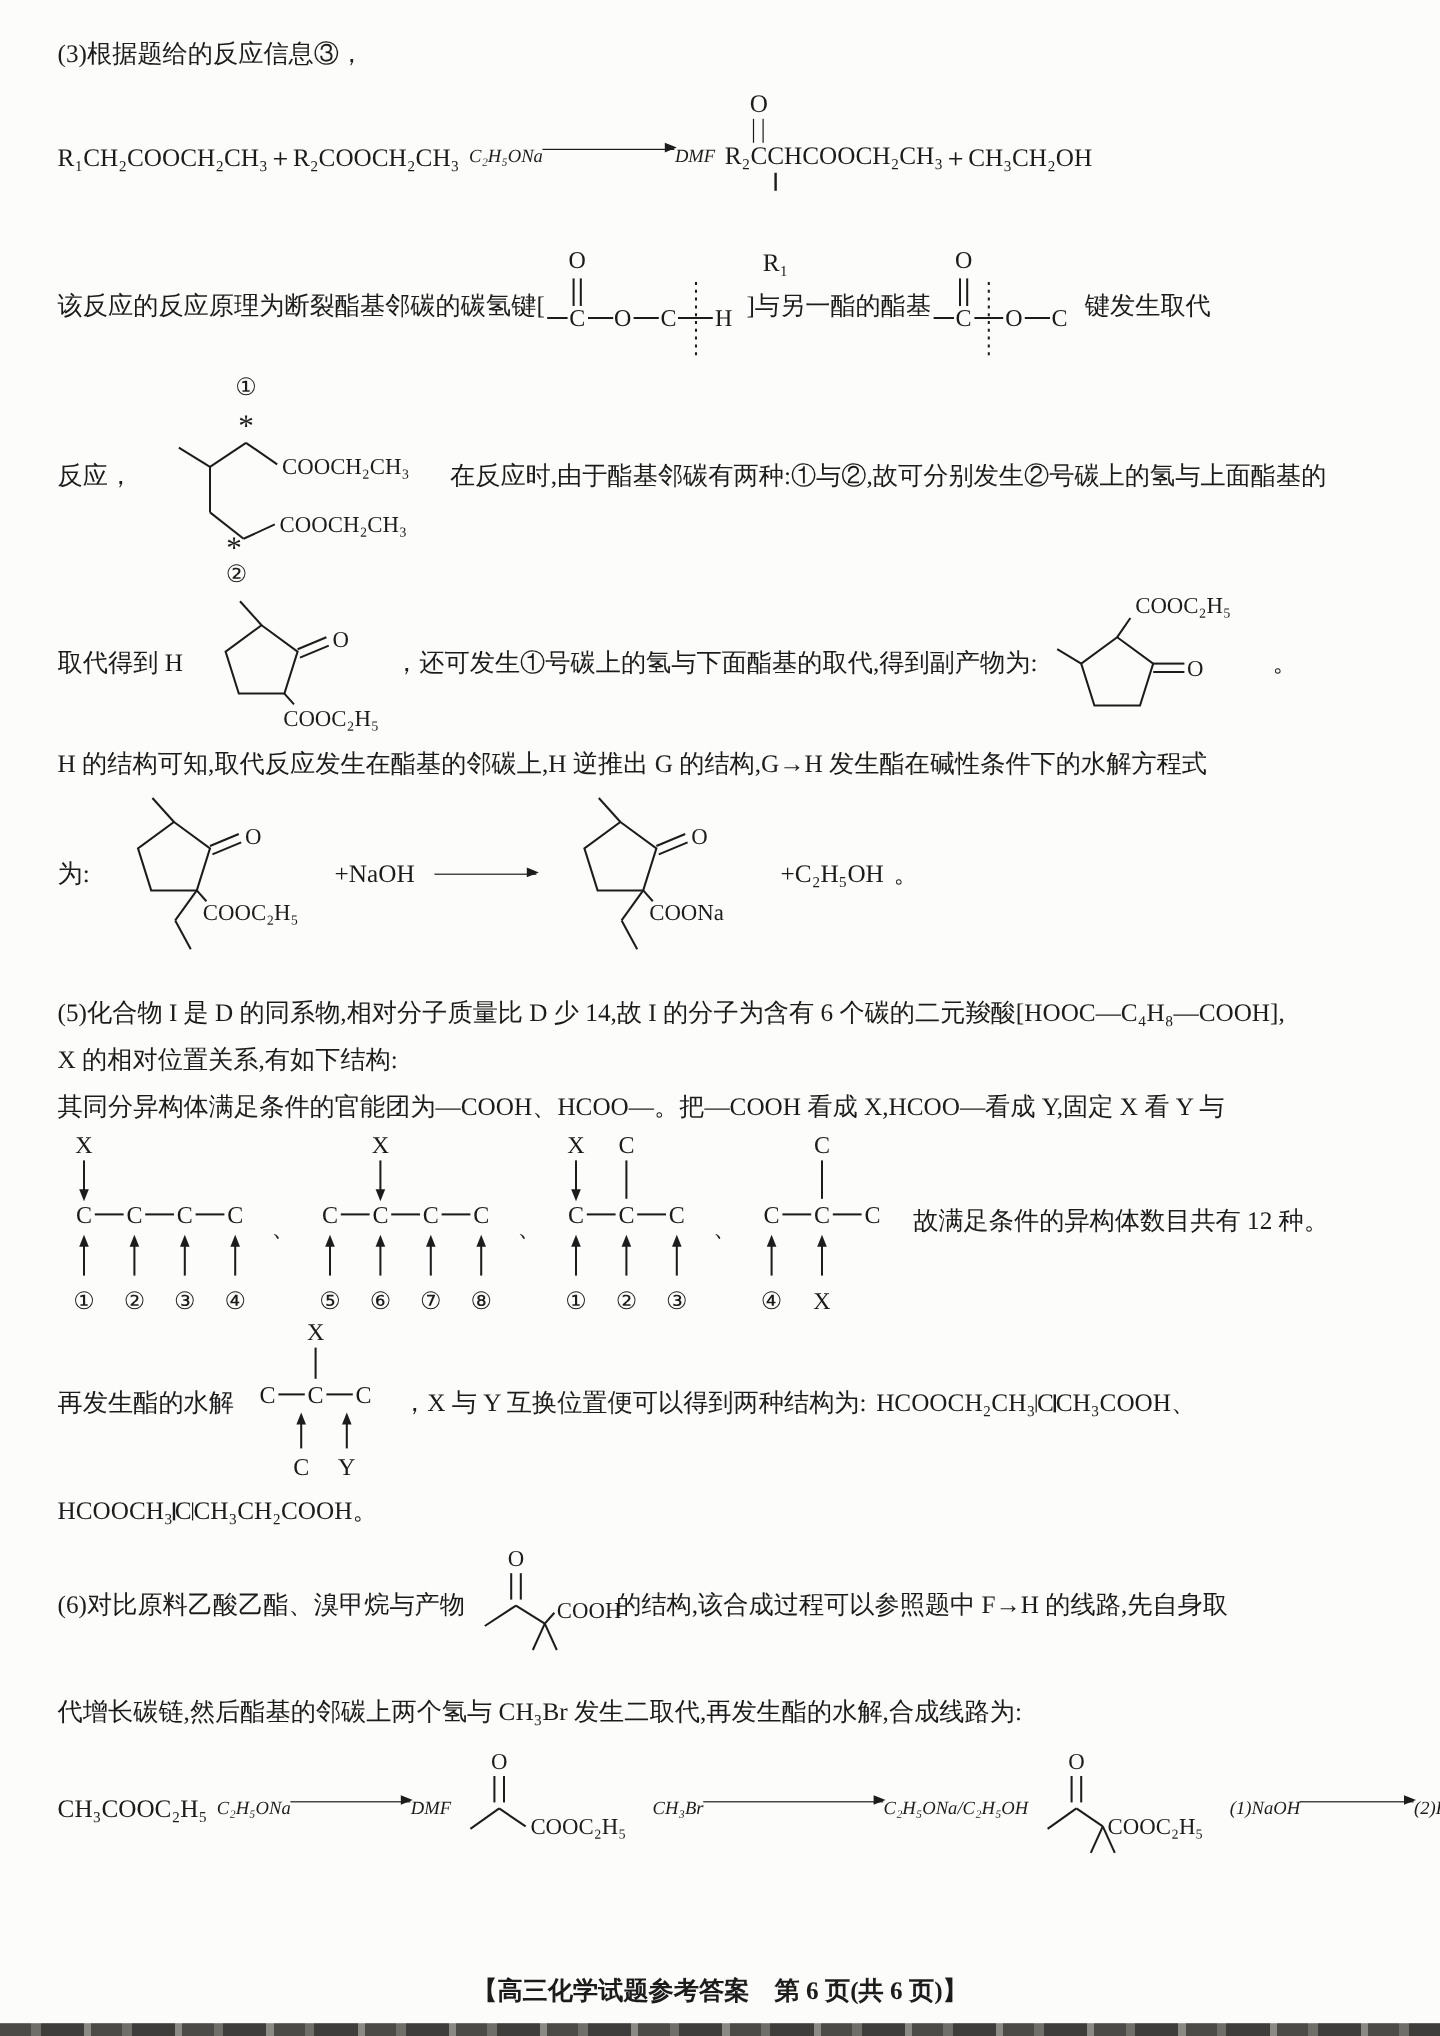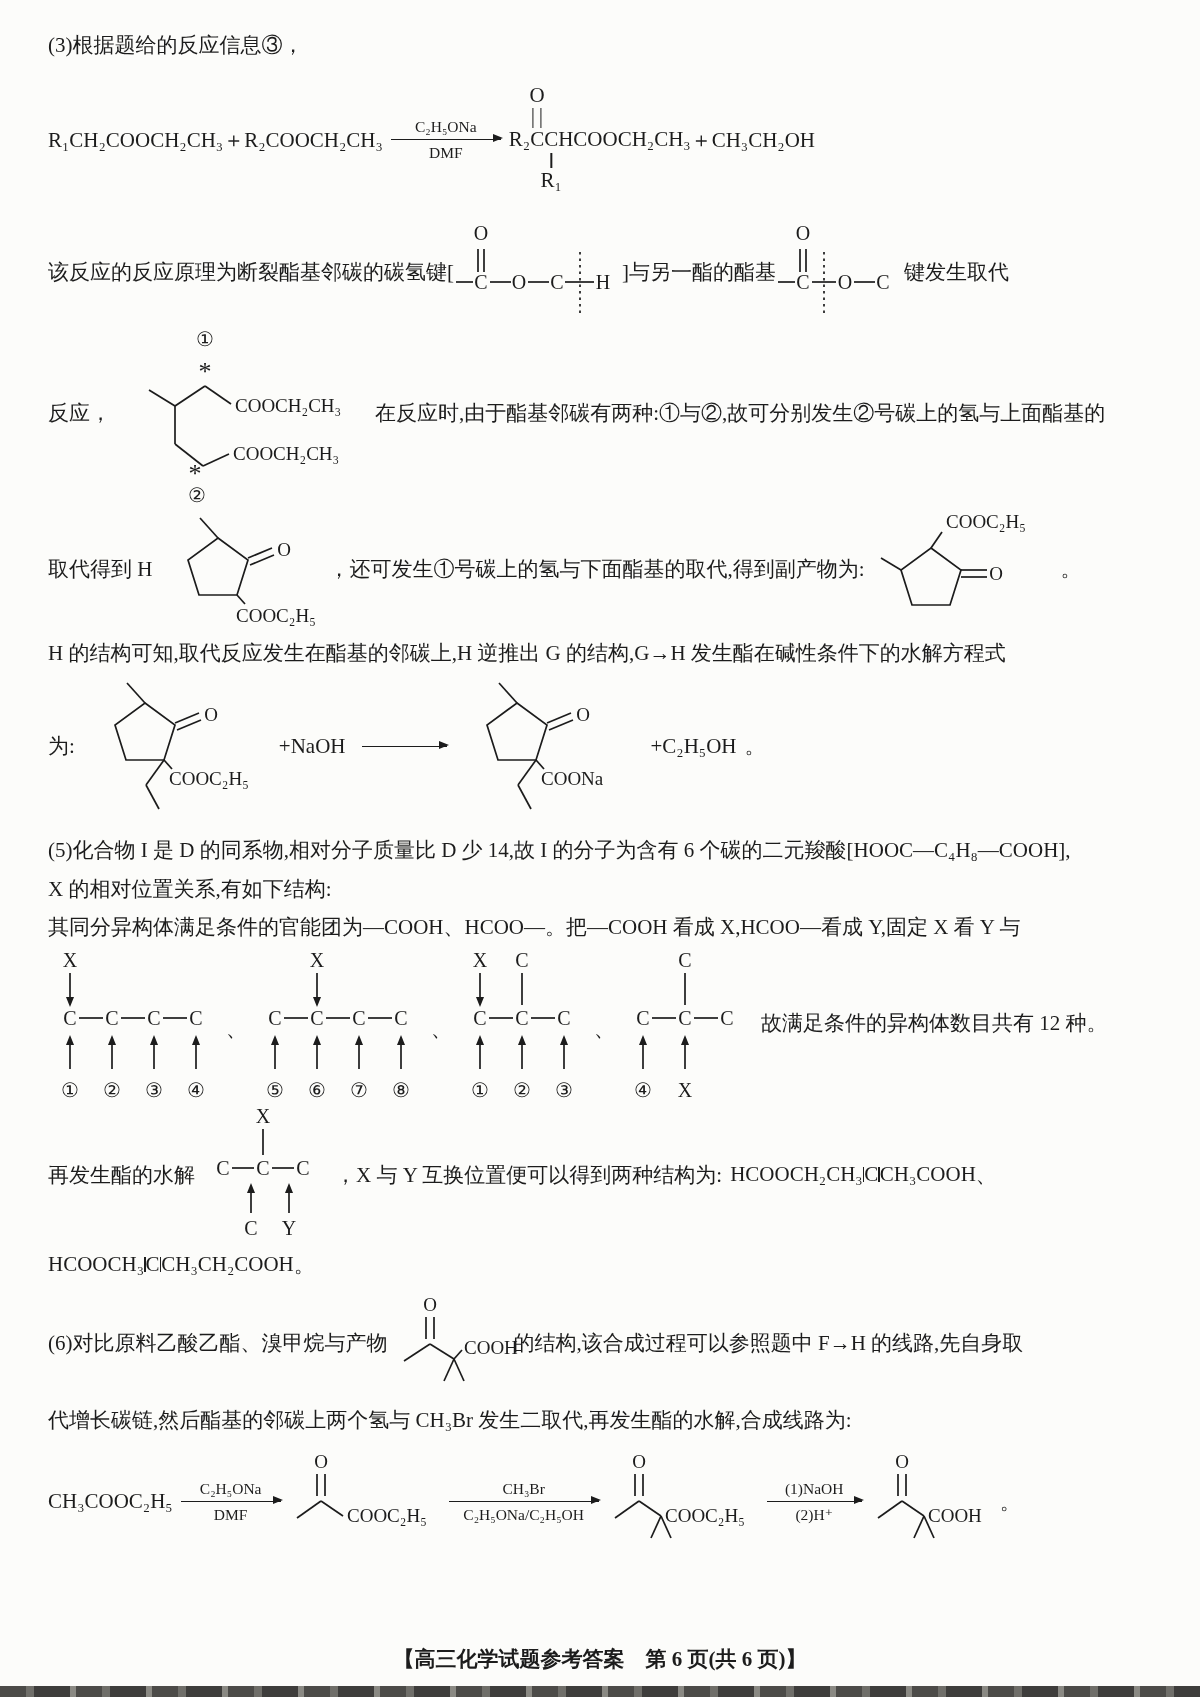--- a/index.html
+++ b/index.html
@@ -3,51 +3,51 @@
 <meta charset="utf-8">
 <style>
   html,body{margin:0;padding:0;background:#e8e8e6;}
   .page{width:1200px;height:1697px;background:#fcfcfa;position:relative;box-sizing:border-box;
         padding:26px 40px 0 48px;overflow:hidden;color:#1c1c1c;
         font-family:"Liberation Serif","DejaVu Serif",serif;}
   .line{font-size:21px;line-height:1.84;margin:0;white-space:nowrap;}
   .row{display:flex;align-items:center;white-space:nowrap;font-size:21px;}
   .chem{font-size:21px;}
   
-  .cond-arrow{display:inline-flex;flex-direction:column;align-items:center;margin:0 8px;}
+  .cond-arrow{display:inline-flex;flex-direction:row;margin:0 8px;font-style:italic;}
   .ca-top,.ca-bot{font-size:15.5px;line-height:1.25;}
   .ca-line{height:0;border-bottom:1.7px solid #1c1c1c;position:relative;margin:3px 0;}
   .ca-line::after{content:"";position:absolute;right:-2px;top:-5px;
     border-left:10px solid #1c1c1c;border-top:4.5px solid transparent;border-bottom:4.5px solid transparent;}
   .w110{width:110px}.w100{width:100px}.w150{width:150px}.w95{width:95px}
   .plain-arrow{display:inline-block;width:85px;height:0;border-bottom:1.7px solid #1c1c1c;position:relative;margin:0 8px;vertical-align:middle;}
   .plain-arrow::after{content:"";position:absolute;right:-2px;top:-5px;
     border-left:10px solid #1c1c1c;border-top:4.5px solid transparent;border-bottom:4.5px solid transparent;}
   
   .atom{position:relative;display:inline-block;}
   .abv{position:absolute;bottom:96%;left:50%;transform:translateX(-50%);display:flex;flex-direction:column;align-items:center;line-height:1;}
-  .blw{position:absolute;top:96%;left:50%;transform:translateX(-50%);display:flex;flex-direction:column;align-items:center;line-height:1;}
+  .blw{position:absolute;top:96%;left:50%;transform:translateX(-50%);display:flex;flex-direction:column;align-items:center;line-height:1;gap:48px;}
   .dblbond{width:7px;height:20px;border-left:1.6px solid #1c1c1c;border-right:1.6px solid #1c1c1c;margin-top:2px;}
   .vbond{width:1.6px;height:15px;background:#1c1c1c;margin:2px 0;}
   .vstruct{display:inline-flex;align-items:center;}
   .vs-mid{display:inline-flex;flex-direction:row;align-items:center;}
   .vs-cap,.vs-c,.vs-side{font-size:21px;line-height:1.1;}
   
   svg{overflow:visible;}
   svg line,svg polyline{stroke:#1c1c1c;stroke-width:1.7;fill:none;}
   svg polygon.ring{stroke:#1c1c1c;stroke-width:1.7;fill:none;}
   svg polygon.head{fill:#1c1c1c;stroke:none;}
   svg text{font-family:"Liberation Serif","DejaVu Serif",serif;fill:#1c1c1c;font-size:20px;text-anchor:middle;}
   svg text.ts{text-anchor:start;font-size:19px;}
   svg text.sm{font-size:19px;}
   svg text.star{font-size:26px;}
   .footer{position:absolute;left:0;right:0;bottom:24px;text-align:center;font-size:21px;font-weight:600;}
   .scan-strip{position:absolute;left:0;right:0;bottom:0;height:11px;
     background:repeating-linear-gradient(90deg,#4c4b48 0 26px,#6f6e69 26px 34px,#3e3d3b 34px 70px,#8a8983 70px 76px);}
-  .mt6{margin-top:12px}.mt10{margin-top:10px}.mt14{margin-top:14px}
+  .mt6{margin-top:24px}.mt10{margin-top:10px}.mt14{margin-top:14px}
   .gap8>*{margin-right:8px;}
 </style>
 </head>
 <body>
 
 <div class="page">
 
   <p class="line">(3)根据题给的反应信息③，</p>
 
   <div class="row" style="padding:52px 0 46px;">

